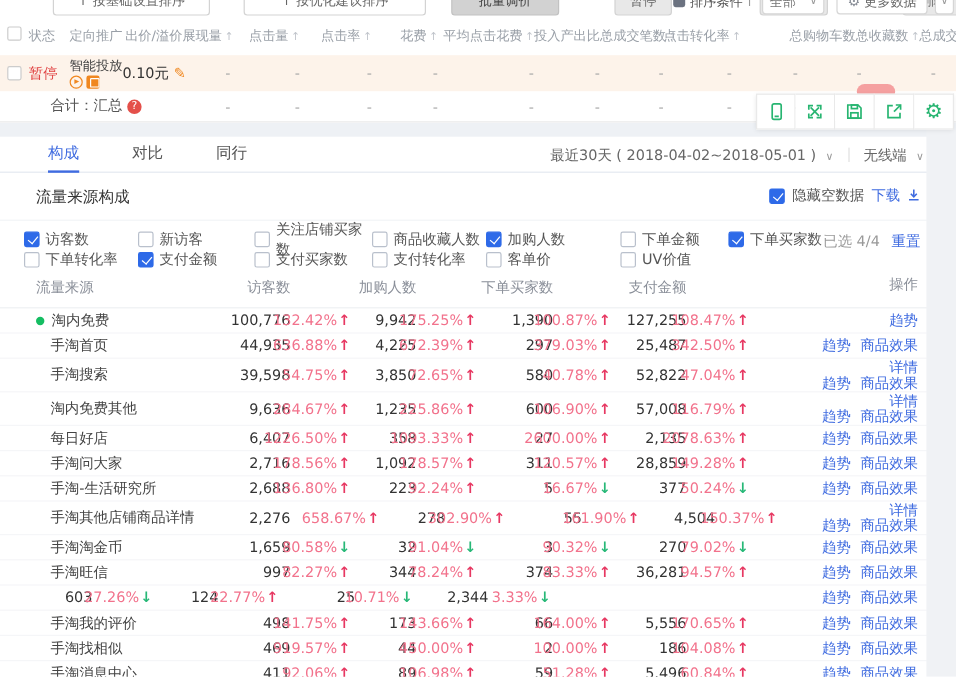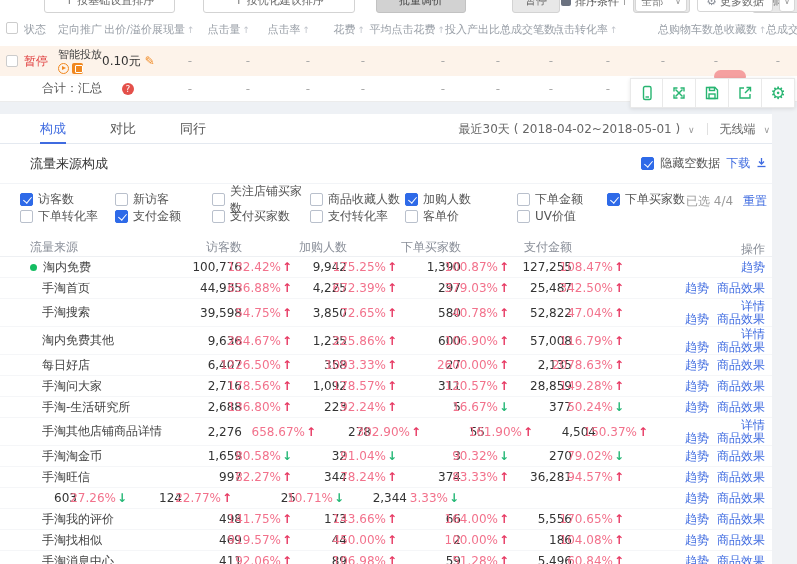--- a/index.html
+++ b/index.html
@@ -43,21 +43,21 @@
           position:relative; flex:none; }
   .play::after { content:""; position:absolute; left:3px; top:2.5px; border-left:4px solid #f0871f;
                  border-top:2.5px solid transparent; border-bottom:2.5px solid transparent; }
   .pic { width:11px; height:11px; background:#f0871f; border-radius:2px; position:relative; flex:none; }
   .pic::after { content:""; position:absolute; left:2.5px; top:2.5px; width:6px; height:6px;
                 border:1px solid #fff; border-radius:1px; }
   .pencil { color:#f0871f; font-size:12px; margin-left:4px; }
   .dash { color:#aaa; }
   .ad-total { display:flex; align-items:center; height:26px; padding-left:6px;
               border-bottom:1px solid #ececec; color:#555; }
-  .total-lab { display:flex; align-items:center; gap:20px; padding-left:18px; }
+  .total-lab { display:flex; align-items:center; gap:4px; padding-left:18px; }
   .qi { width:12px; height:12px; background:#e4504a; border-radius:50%; color:#fff;
         font-size:9px; line-height:12px; text-align:center; display:inline-block; }
 
   .gap { height:12px; background:#eef1f5; }
 
   
   .badge-pill { position:absolute; top:70px; left:714px; width:32px; height:13px;
                 background:#f5a0a0; border-radius:7px; z-index:5; }
   .ftb { position:absolute; top:78px; right:2px; display:flex; z-index:10;
          box-shadow:0 1px 4px rgba(0,0,0,.10); }
@@ -91,21 +91,21 @@
   .lnk { color:#3f6be0; text-decoration:none; cursor:pointer; }
   .dl svg { stroke:#3f6be0; fill:none; stroke-width:1.3; vertical-align:-1px; margin-left:2px; }
 
   .filters { position:relative; padding:7px 0 6px 20px; }
   .f-row { display:flex; align-items:center; height:17px; }
   .f-item { display:flex; align-items:center; gap:5px; color:#555; flex:none; }
   .sel-info { position:absolute; right:30px; top:9px; color:#999; }
   .sel-info .lnk { margin-left:6px; }
 
   
-  .t-head { display:flex; align-items:flex-end; height:26px; color:#8a8f99;
+  .t-head { display:flex; align-items:flex-start; height:26px; color:#8a8f99;
             border-bottom:1px solid #eef0f3; }
   .t-head .hc { flex:none; text-align:right; white-space:nowrap; }
   .t-row { display:flex; align-items:center; height:21px; border-bottom:1px solid #f5f6f8; }
   .t-row.tall { height:28px; }
   .tname { flex:none; width:165px; padding-left:30px; color:#444; white-space:nowrap;
            display:flex; align-items:center; overflow:hidden; }
   .tname.sub { padding-left:42px; }
   .dot { width:7px; height:7px; border-radius:50%; background:#15bd62; margin-right:6px; flex:none; }
   .num { flex:none; text-align:right; color:#333; white-space:nowrap; }
   .pctbox { flex:none; display:flex; justify-content:flex-end; }

